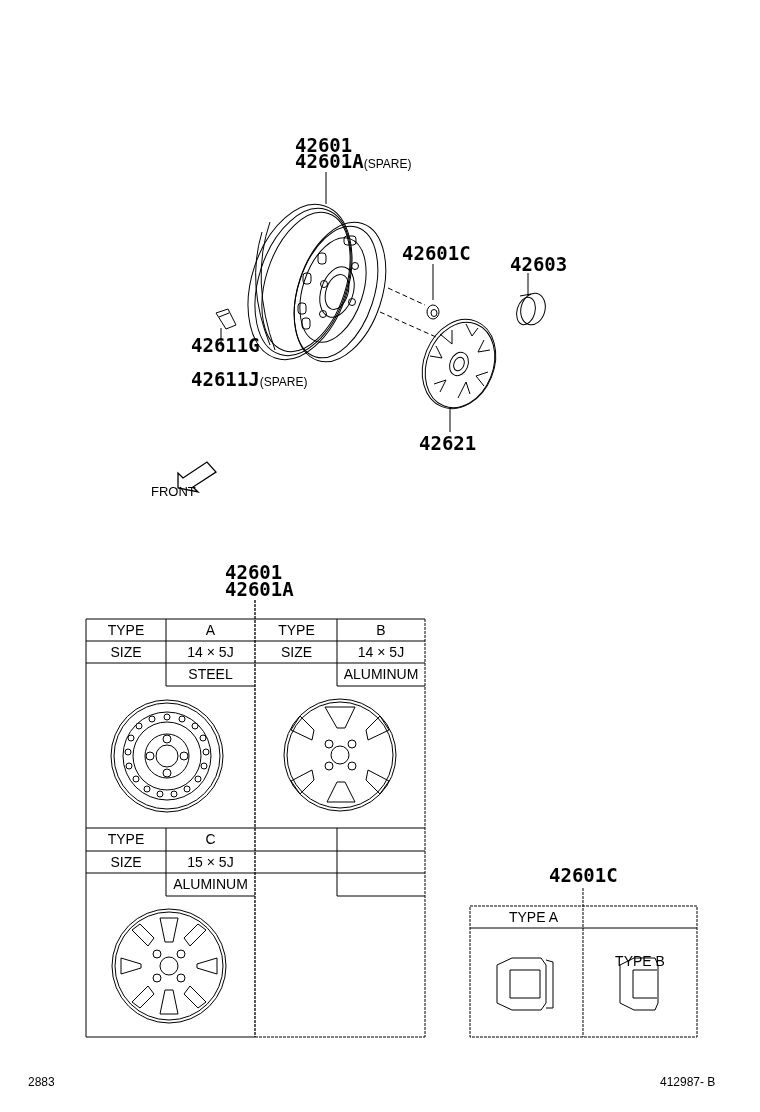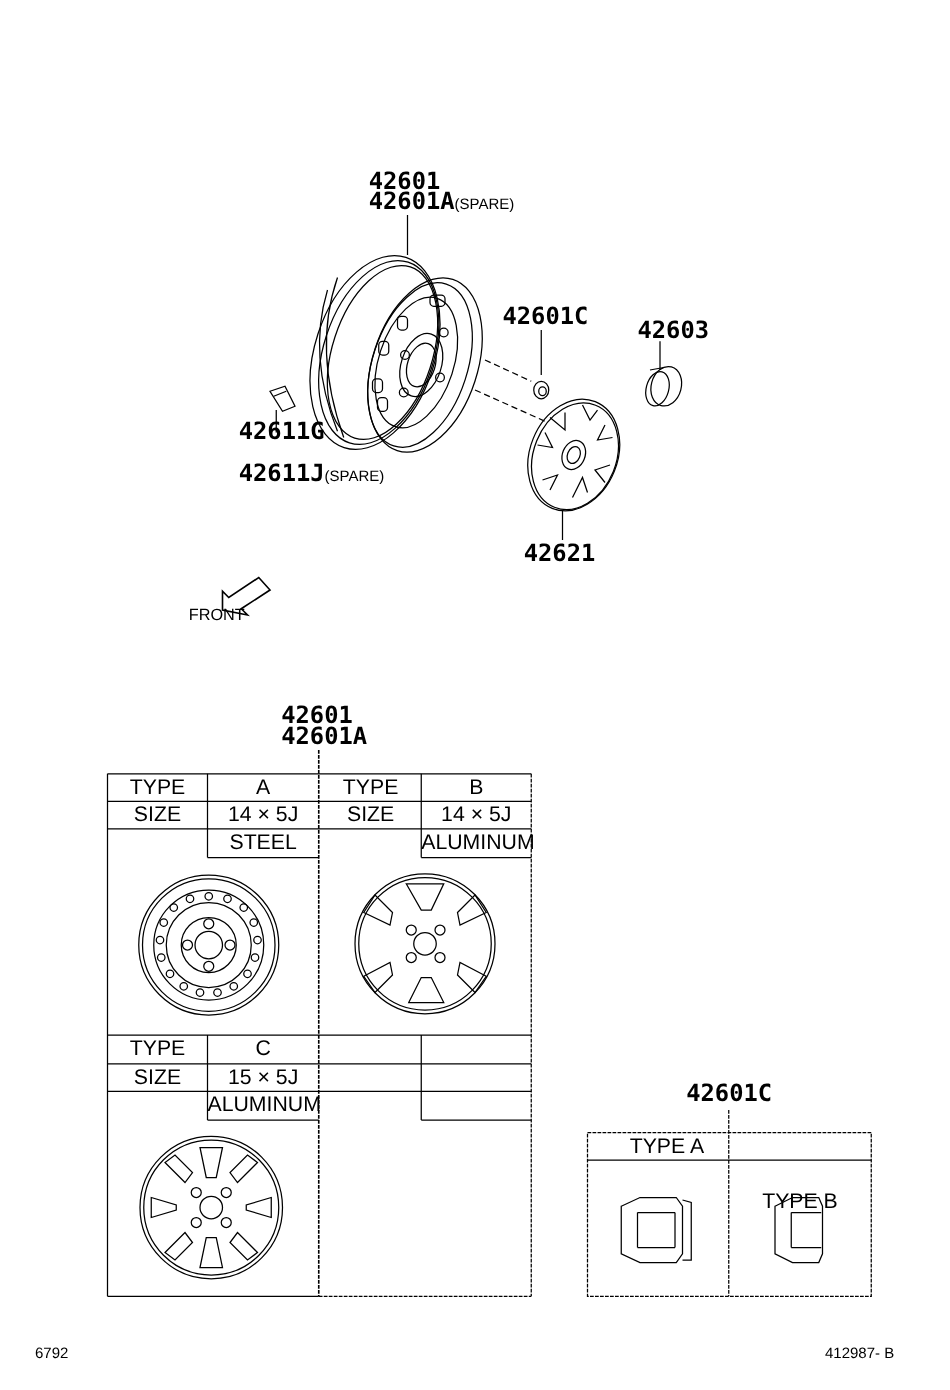--- a/index.html
+++ b/index.html
@@ -1,21 +1,21 @@
 <!DOCTYPE html>
 <html><head>
 <meta charset="utf-8">
 <style>
   html, body { margin: 0; padding: 0; background: #ffffff; }
   body { width: 760px; height: 1112px; position: relative; overflow: hidden; font-family: "Liberation Sans", sans-serif; color: #000; }
   .pn { position: absolute; font-family: "DejaVu Sans Mono", monospace; font-weight: bold; font-size: 19px; letter-spacing: 0px; line-height: 18px; white-space: nowrap; }
   .note { font-family: "Liberation Sans", sans-serif; font-weight: normal; font-size: 12px; letter-spacing: 0; }
   .small { position: absolute; font-family: "Liberation Sans", sans-serif; font-size: 13px; white-space: nowrap; }
   svg.art { position: absolute; left: 0; top: 0; }
-  .cell { position: absolute; font-family: "Liberation Sans", sans-serif; font-size: 17px; text-align: center; line-height: 20px; white-space: nowrap; }
+  .cell { position: absolute; font-family: "Liberation Sans", sans-serif; font-size: 14px; text-align: center; line-height: 20px; white-space: nowrap; }
 </style>
 </head>
 <body>
 
 <svg class="art" width="760" height="1112" viewBox="0 0 760 1112" fill="none" stroke="#000" stroke-width="1">
 
   <line x1="326" y1="172" x2="326" y2="204"></line>
   <line x1="433" y1="264" x2="433" y2="300"></line>
   <line x1="528" y1="273" x2="528" y2="296"></line>
   <line x1="221" y1="328" x2="221" y2="346"></line>
@@ -222,14 +222,14 @@
 <div class="cell" style="left:86px; top:829px; width:80px;">TYPE</div>
 <div class="cell" style="left:166px; top:829px; width:89px;">C</div>
 <div class="cell" style="left:86px; top:852px; width:80px;">SIZE</div>
 <div class="cell" style="left:166px; top:852px; width:89px;">15 × 5J</div>
 <div class="cell" style="left:166px; top:874px; width:89px;">ALUMINUM</div>
 
 <div class="pn" style="left:549px; top:866px;">42601C</div>
 <div class="cell" style="left:470px; top:907px; width:127px;">TYPE A</div>
 <div class="cell" style="left:583px; top:907px; width:114px;margin-top:44px;">TYPE B</div>
 
-<div class="small" style="left:28px; top:1075px; font-size:12px;">6792</div>
+<div class="small" style="left:28px; top:1075px; font-size:12px;">2883</div>
 <div class="small" style="left:660px; top:1075px; font-size:12px;">412987- B</div>
 
 </body></html>

